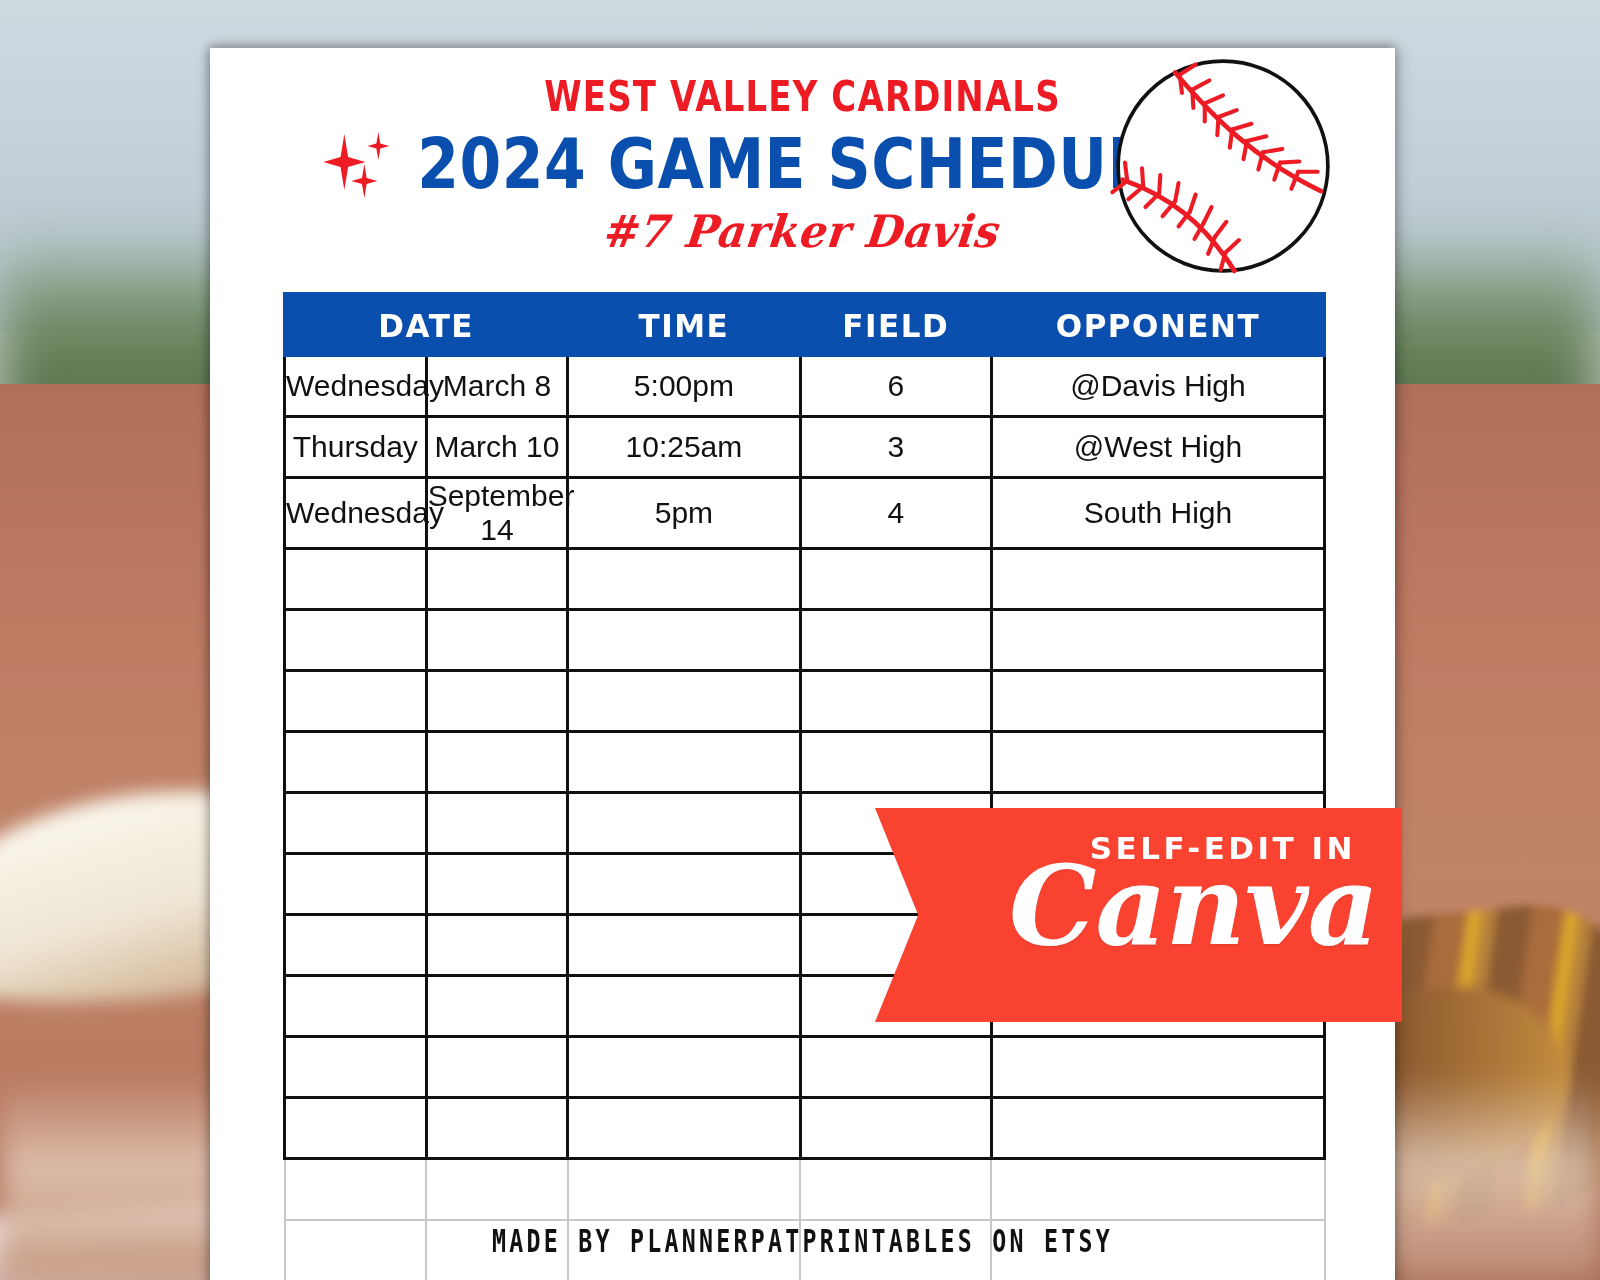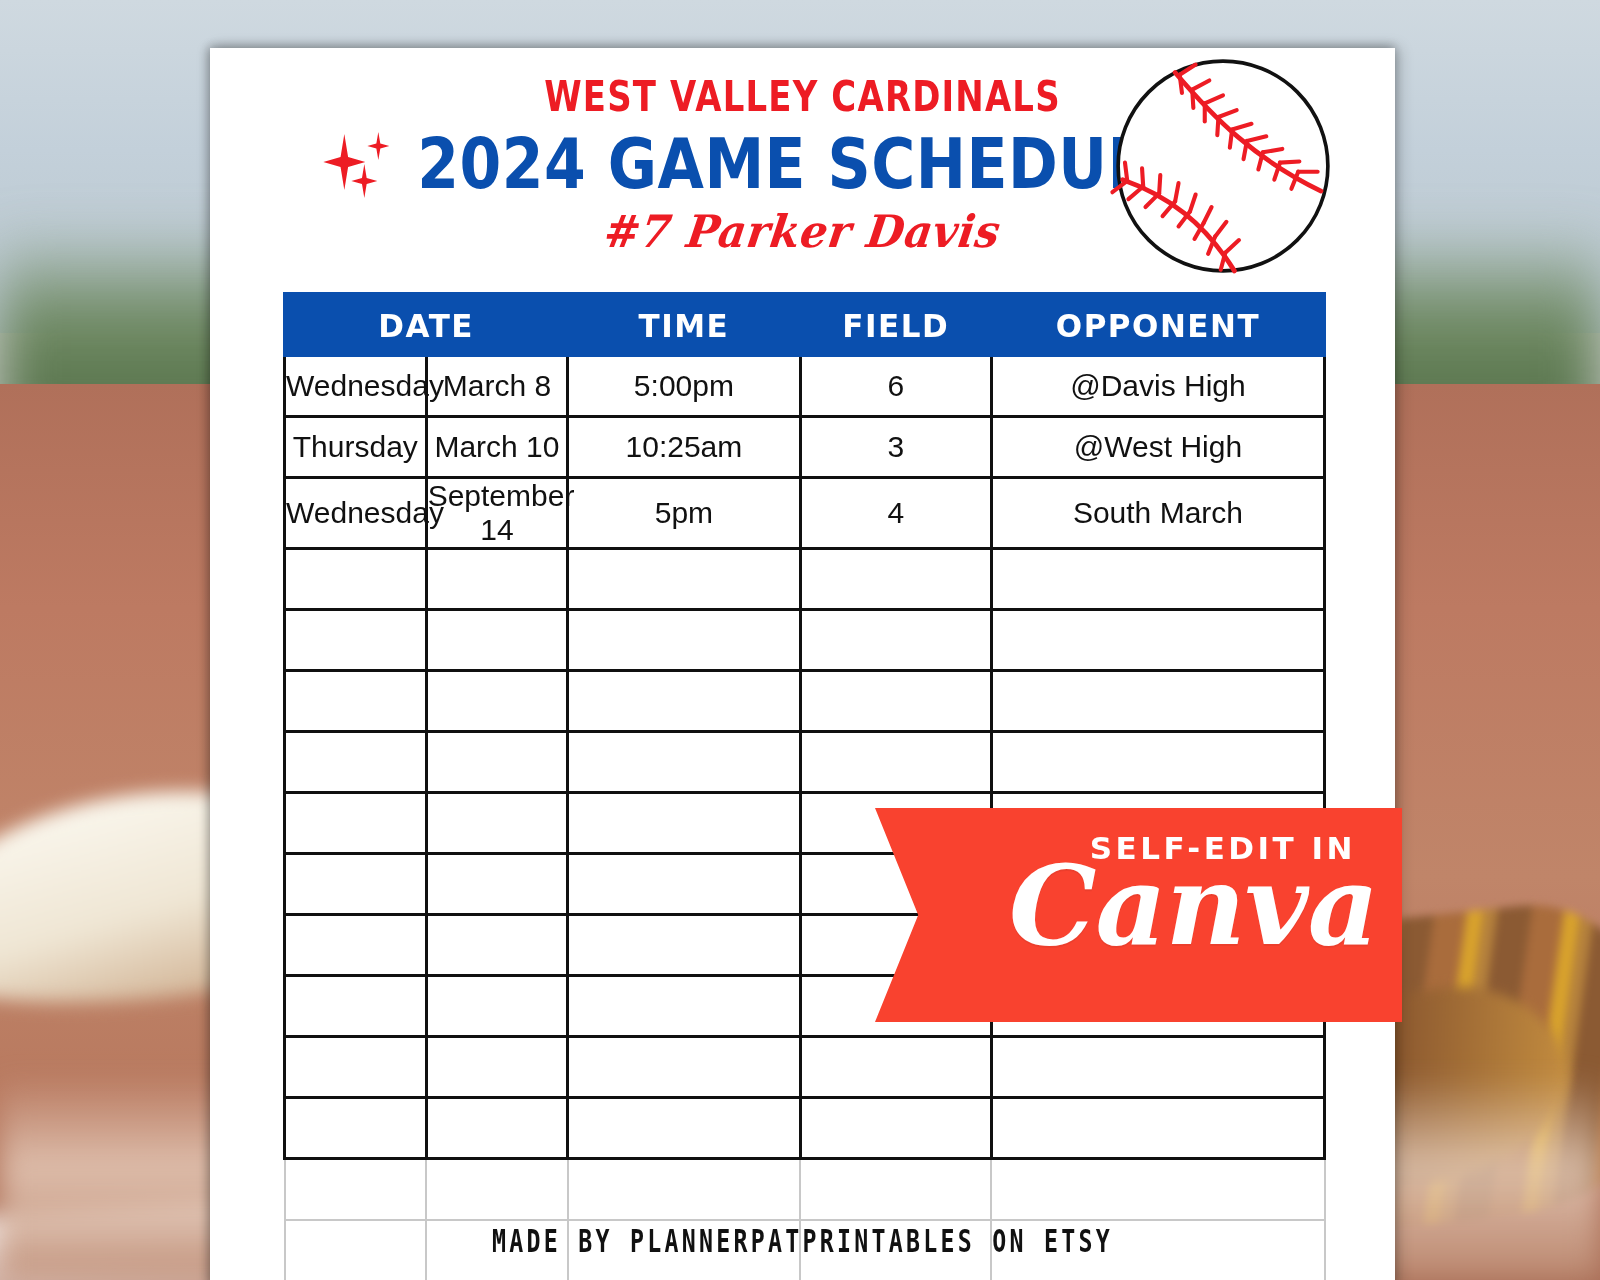--- a/index.html
+++ b/index.html
@@ -262,21 +262,21 @@
           <td class="c-date">March 10</td>
           <td class="c-time">10:25am</td>
           <td class="c-fld">3</td>
           <td class="c-opp">@West High</td>
         </tr>
         <tr>
           <td class="c-day">Wednesday</td>
           <td class="c-date">September 14</td>
           <td class="c-time">5pm</td>
           <td class="c-fld">4</td>
-          <td class="c-opp">South March</td>
+          <td class="c-opp">South High</td>
         </tr>
         <tr>
           <td class="c-day"></td>
           <td class="c-date"></td>
           <td class="c-time"></td>
           <td class="c-fld"></td>
           <td class="c-opp"></td>
         </tr>
         <tr>
           <td class="c-day"></td>

